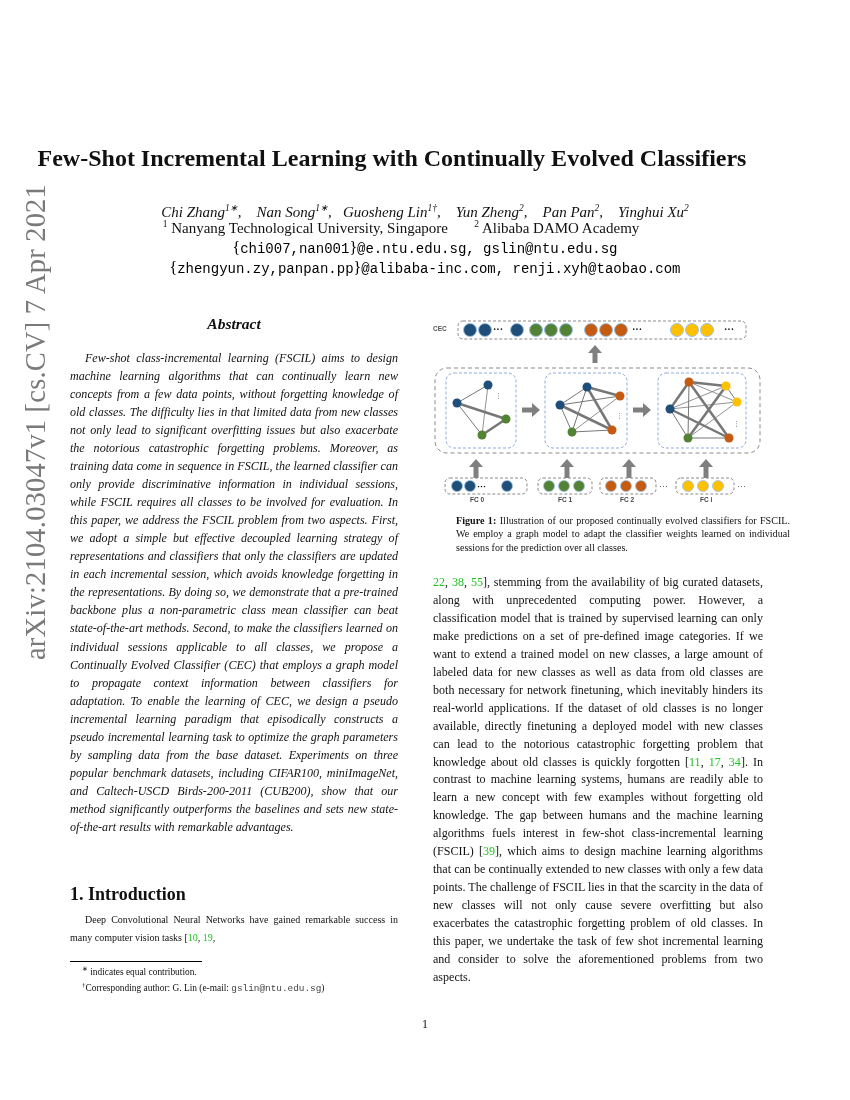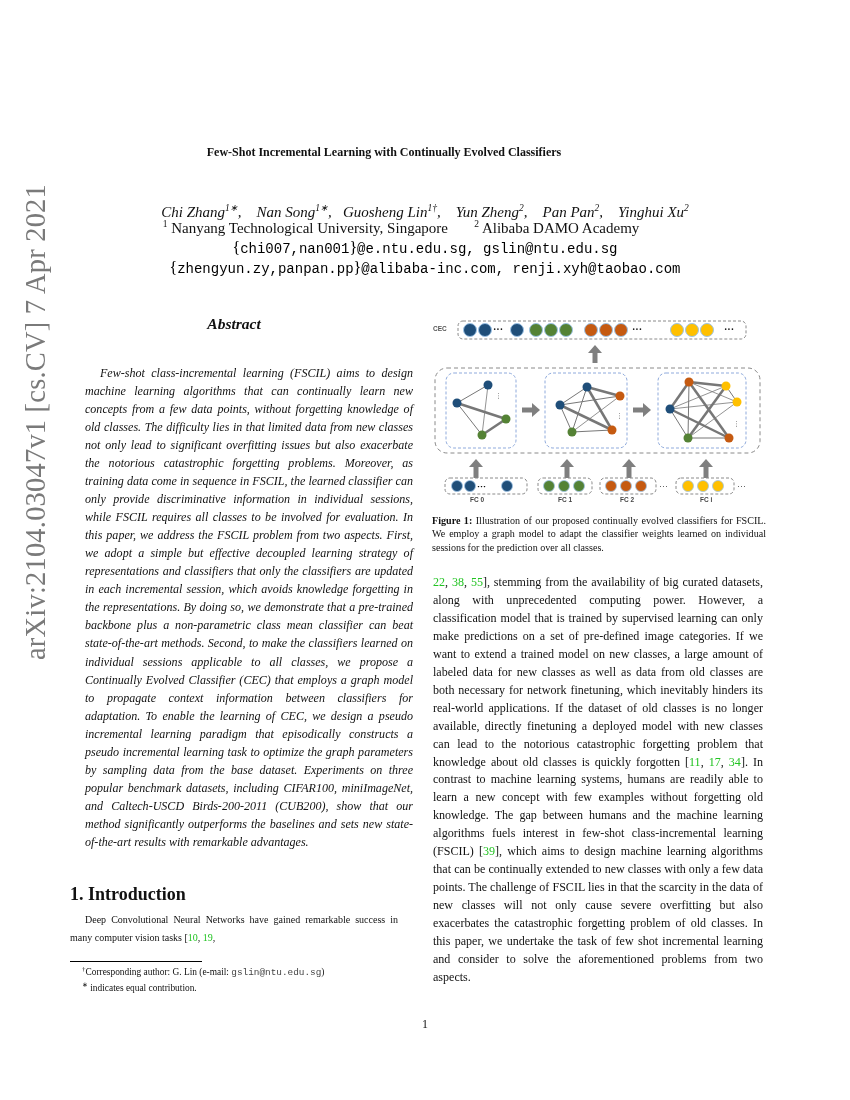--- a/index.html
+++ b/index.html
@@ -1,38 +1,38 @@
 <!DOCTYPE html>
 <html><head>
 <meta charset="utf-8">
 <style>
   html, body { margin: 0; padding: 0; background: #fff; }
   body { width: 850px; height: 1100px; position: relative; overflow: hidden; font-family: "Liberation Serif", serif; color: #111; }
   .arxiv-stamp { position: absolute; left: 20px; top: 660px; transform-origin: left top; transform: rotate(-90deg); font-size: 28.5px; color: #7a7a7a; white-space: nowrap; letter-spacing: 0.2px; font-family: "Liberation Serif", serif; }
-  .title { position: absolute; top: 145px; left: 0; width: 768px; text-align: center; font-weight: bold; font-size: 12px; }
+  .title { position: absolute; top: 145px; left: 8px; width: 768px; text-align: center; font-weight: bold; font-size: 24px; }
   .authors { position: absolute; top: 199px; left: 0; width: 850px; text-align: center; font-size: 15px; line-height: 19px; font-style: italic; }
   .authors sup { font-size: 9.5px; }
   .affil { position: absolute; top: 219px; left: 0; width: 802px; text-align: center; font-size: 15px; }
   .affil sup { font-size: 9.5px; }
   .email { position: absolute; left: 0; width: 850px; text-align: center; font-size: 14px; font-family: "Liberation Mono", monospace; color: #000000; }
   .email .brace { font-family: "Liberation Serif", serif; font-size: 16px; }
   .col-left { position: absolute; left: 70px; width: 328px; }
   .col-right { position: absolute; left: 433px; width: 330px; }
   .abstract-title { position: absolute; top: 315px; left: 70px; width: 328px; text-align: center; font-weight: bold; font-size: 15.5px; font-style: italic; }
-  .abstract-body { top: 349px; font-style: italic; font-size: 12.05px; line-height: 18.03px; text-align: justify; text-indent: 15px; margin: 15px; }
+  .abstract-body { top: 349px; font-style: italic; font-size: 12.05px; line-height: 18.03px; text-align: justify; text-indent: 15px; margin: 0; }
   .section-title { position: absolute; top: 884px; left: 70px; font-weight: bold; font-size: 18px; }
   .intro-left { top: 911px; font-size: 10px; line-height: 18px; text-align: justify; text-indent: 15px; margin: 0; }
   .cite { color: #22c322; }
   .fn-rule { position: absolute; left: 70px; top: 961px; width: 132px; border-top: 1px solid #000; }
   .footnotes { position: absolute; left: 70px; top: 963px; width: 330px; font-size: 9.4px; line-height: 13px; }
   .footnotes .fn { padding-left: 12px; }
   .footnotes sup { font-size: 7px; }
   .mono { font-family: "Liberation Mono", monospace; color: #444; }
   .figure { position: absolute; left: 430px; top: 318px; width: 338px; height: 180px; }
-  .caption { position: absolute; left: 432px; top: 514px; width: 334px; font-size: 10.1px; line-height: 13.4px; text-align: justify; }
+  .caption { position: absolute; left: 456px; top: 514px; width: 334px; font-size: 10.1px; line-height: 13.4px; text-align: justify; }
   .caption b { font-weight: bold; }
   .intro-right { top: 574px; font-size: 12.05px; line-height: 17.95px; text-align: justify; margin: 0; }
   .page-num { position: absolute; top: 1017px; left: 0; width: 850px; text-align: center; font-size: 12px; }
 </style>
 </head>
 <body>
 
 <div class="arxiv-stamp">arXiv:2104.03047v1  [cs.CV]  7 Apr 2021</div>
 
 <div class="title">Few-Shot Incremental Learning with Continually Evolved Classifiers</div>
@@ -59,22 +59,22 @@
 </div>
 
 <div class="abstract-title">Abstract</div>
 <p class="col-left abstract-body">Few-shot class-incremental learning (FSCIL) aims to design machine learning algorithms that can continually learn new concepts from a few data points, without forgetting knowledge of old classes. The difficulty lies in that limited data from new classes not only lead to significant overfitting issues but also exacerbate the notorious catastrophic forgetting problems. Moreover, as training data come in sequence in FSCIL, the learned classifier can only provide discriminative information in individual sessions, while FSCIL requires all classes to be involved for evaluation. In this paper, we address the FSCIL problem from two aspects. First, we adopt a simple but effective decoupled learning strategy of representations and classifiers that only the classifiers are updated in each incremental session, which avoids knowledge forgetting in the representations. By doing so, we demonstrate that a pre-trained backbone plus a non-parametric class mean classifier can beat state-of-the-art methods. Second, to make the classifiers learned on individual sessions applicable to all classes, we propose a Continually Evolved Classifier (CEC) that employs a graph model to propagate context information between classifiers for adaptation. To enable the learning of CEC, we design a pseudo incremental learning paradigm that episodically constructs a pseudo incremental learning task to optimize the graph parameters by sampling data from the base dataset. Experiments on three popular benchmark datasets, including CIFAR100, miniImageNet, and Caltech-USCD Birds-200-2011 (CUB200), show that our method significantly outperforms the baselines and sets new state-of-the-art results with remarkable advantages.</p>
 
 <div class="section-title">1. Introduction</div>
 <p class="col-left intro-left"><span>Deep Convolutional Neural Networks have gained remarkable success in many computer vision tasks [</span><a class="cite">10</a>, <a class="cite">19</a>,</p>
 
 <div class="fn-rule"></div>
 <div class="footnotes">
+  <div class="fn"><sup>∗</sup><span> indicates equal contribution.</span></div>
   <div class="fn"><sup>†</sup><span>Corresponding author: G. Lin (e-mail: </span><span class="mono">gslin@ntu.edu.sg</span><span>)</span></div>
-  <div class="fn"><sup>∗</sup><span> indicates equal contribution.</span></div>
 </div>
 
 <div class="figure">
   <svg width="338" height="180" viewBox="0 0 338 180">
     <defs>
       <marker id="ah" viewBox="0 0 10 10" refX="5" refY="5" markerWidth="4" markerHeight="4" orient="auto">
           <path d="M0,0 L10,5 L0,10 z" fill="#7f7f7f"></path>
         </marker>
     </defs>
 

